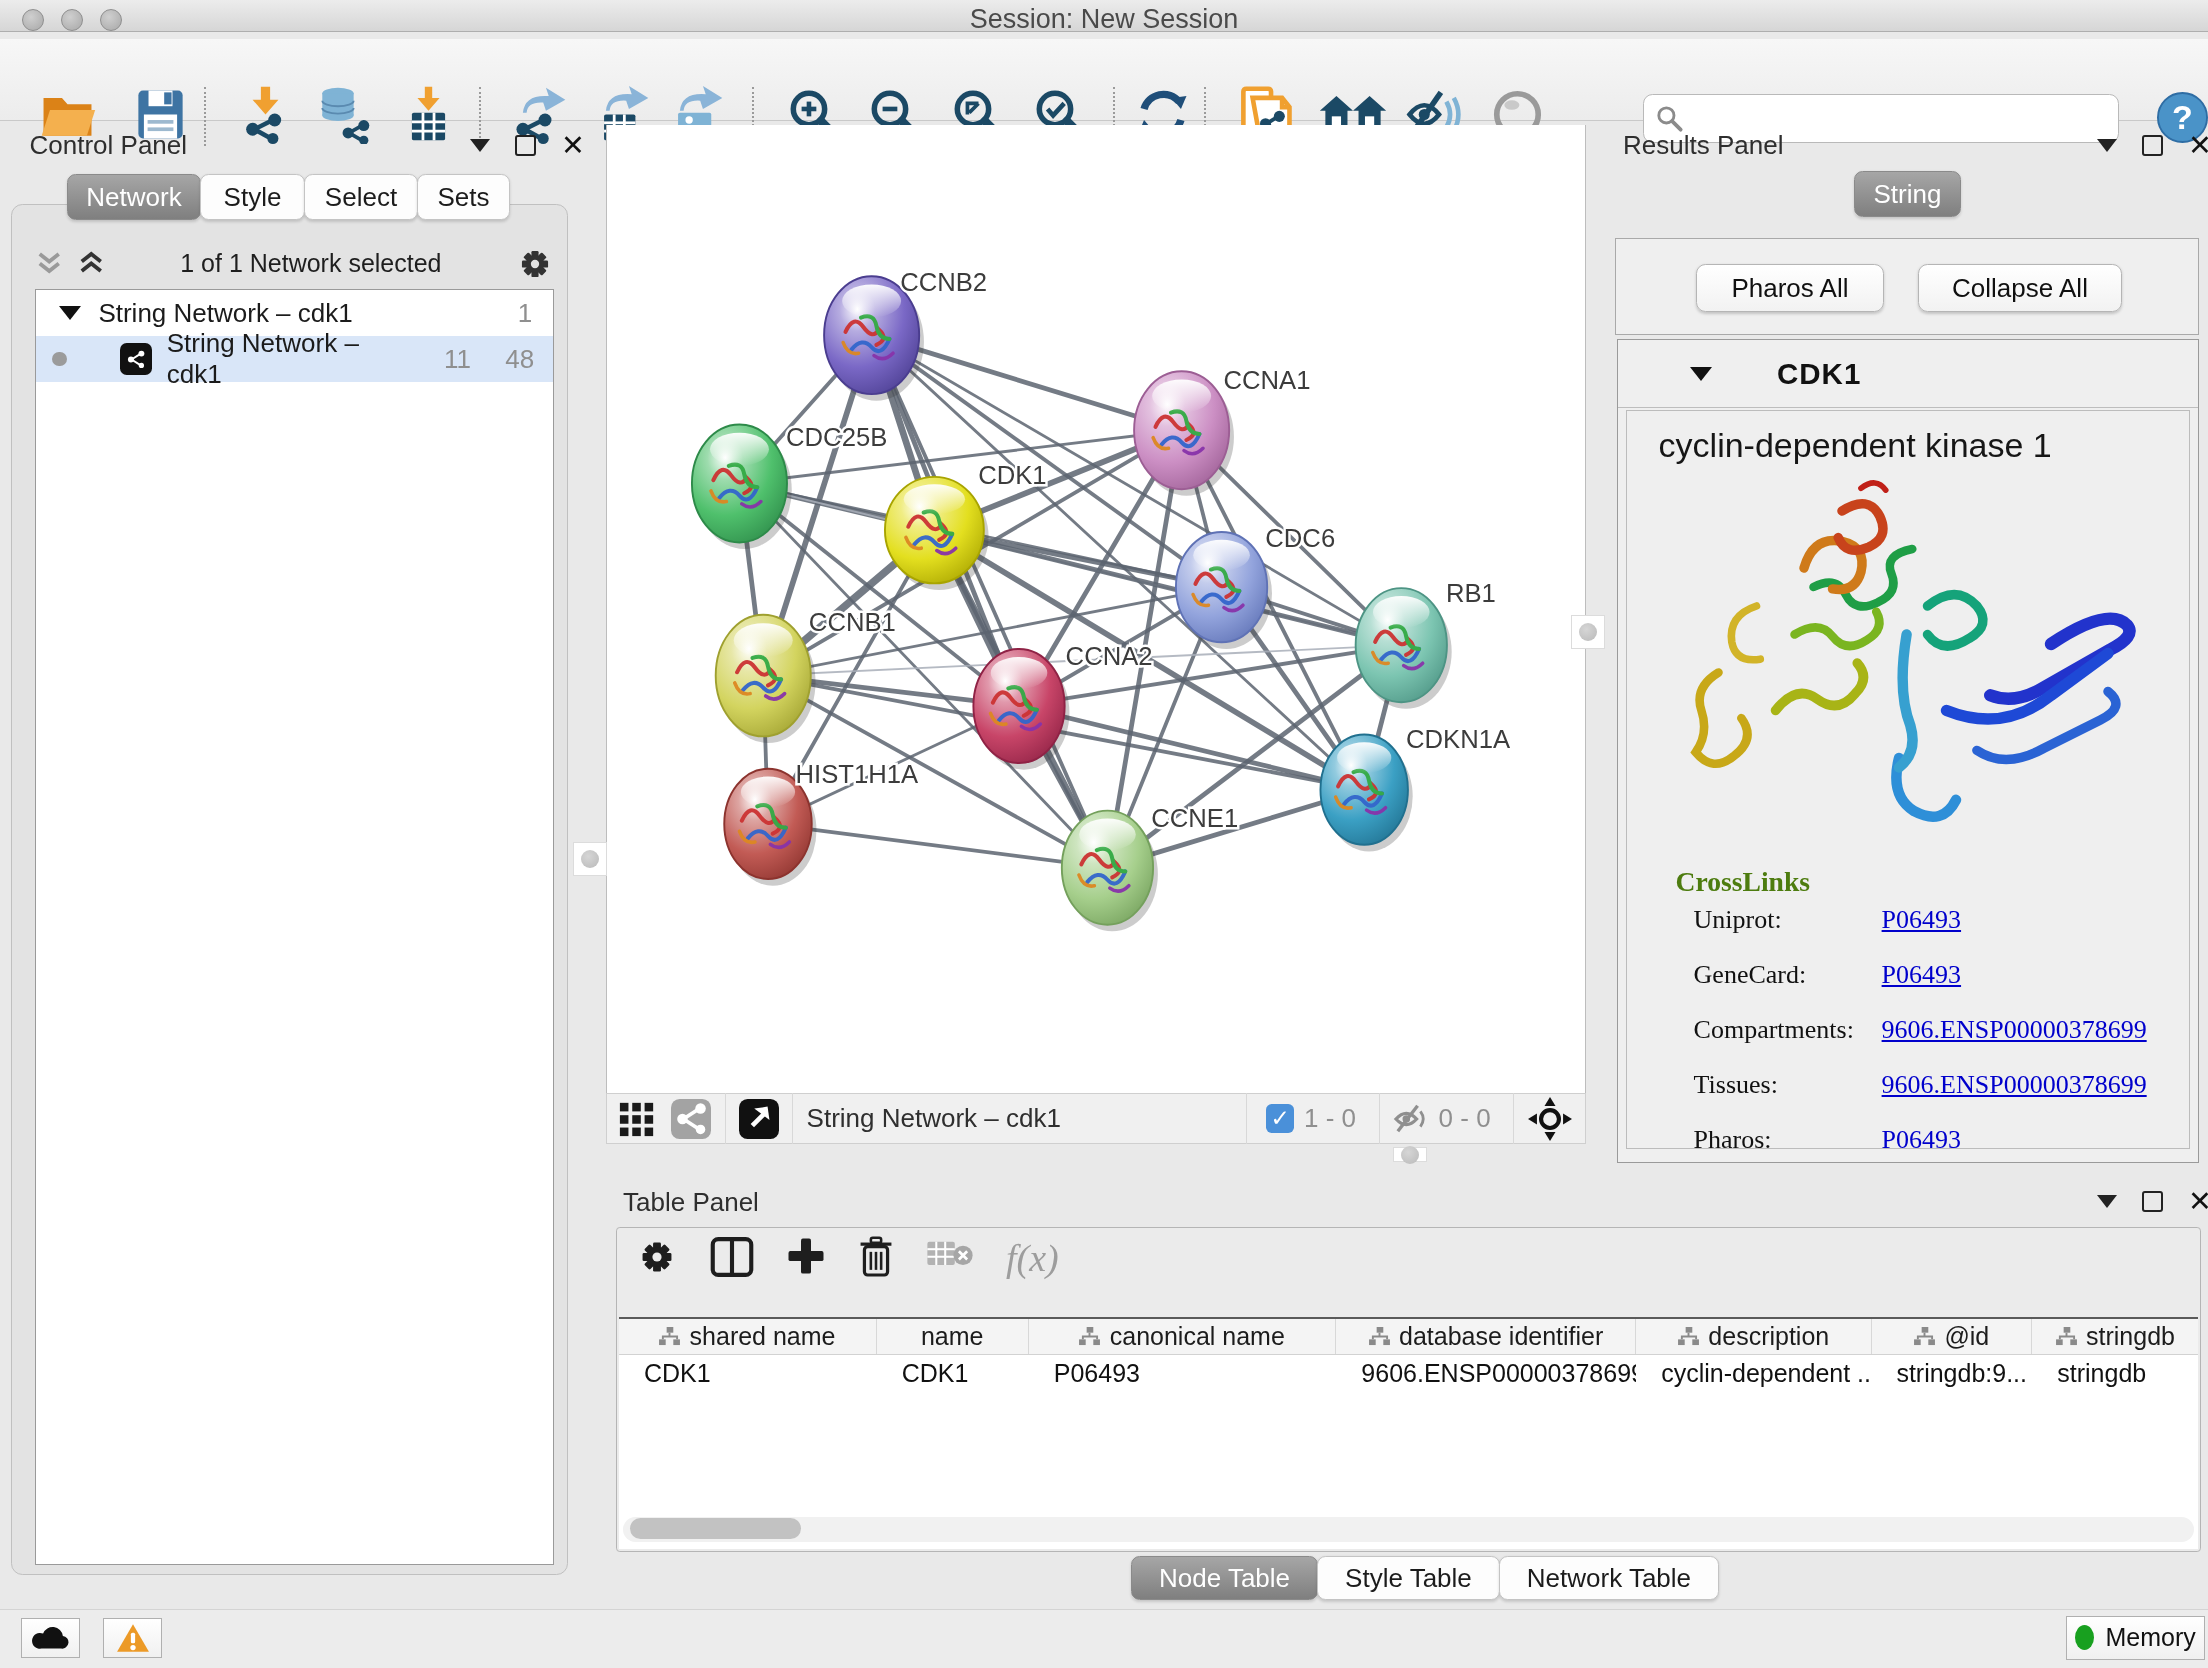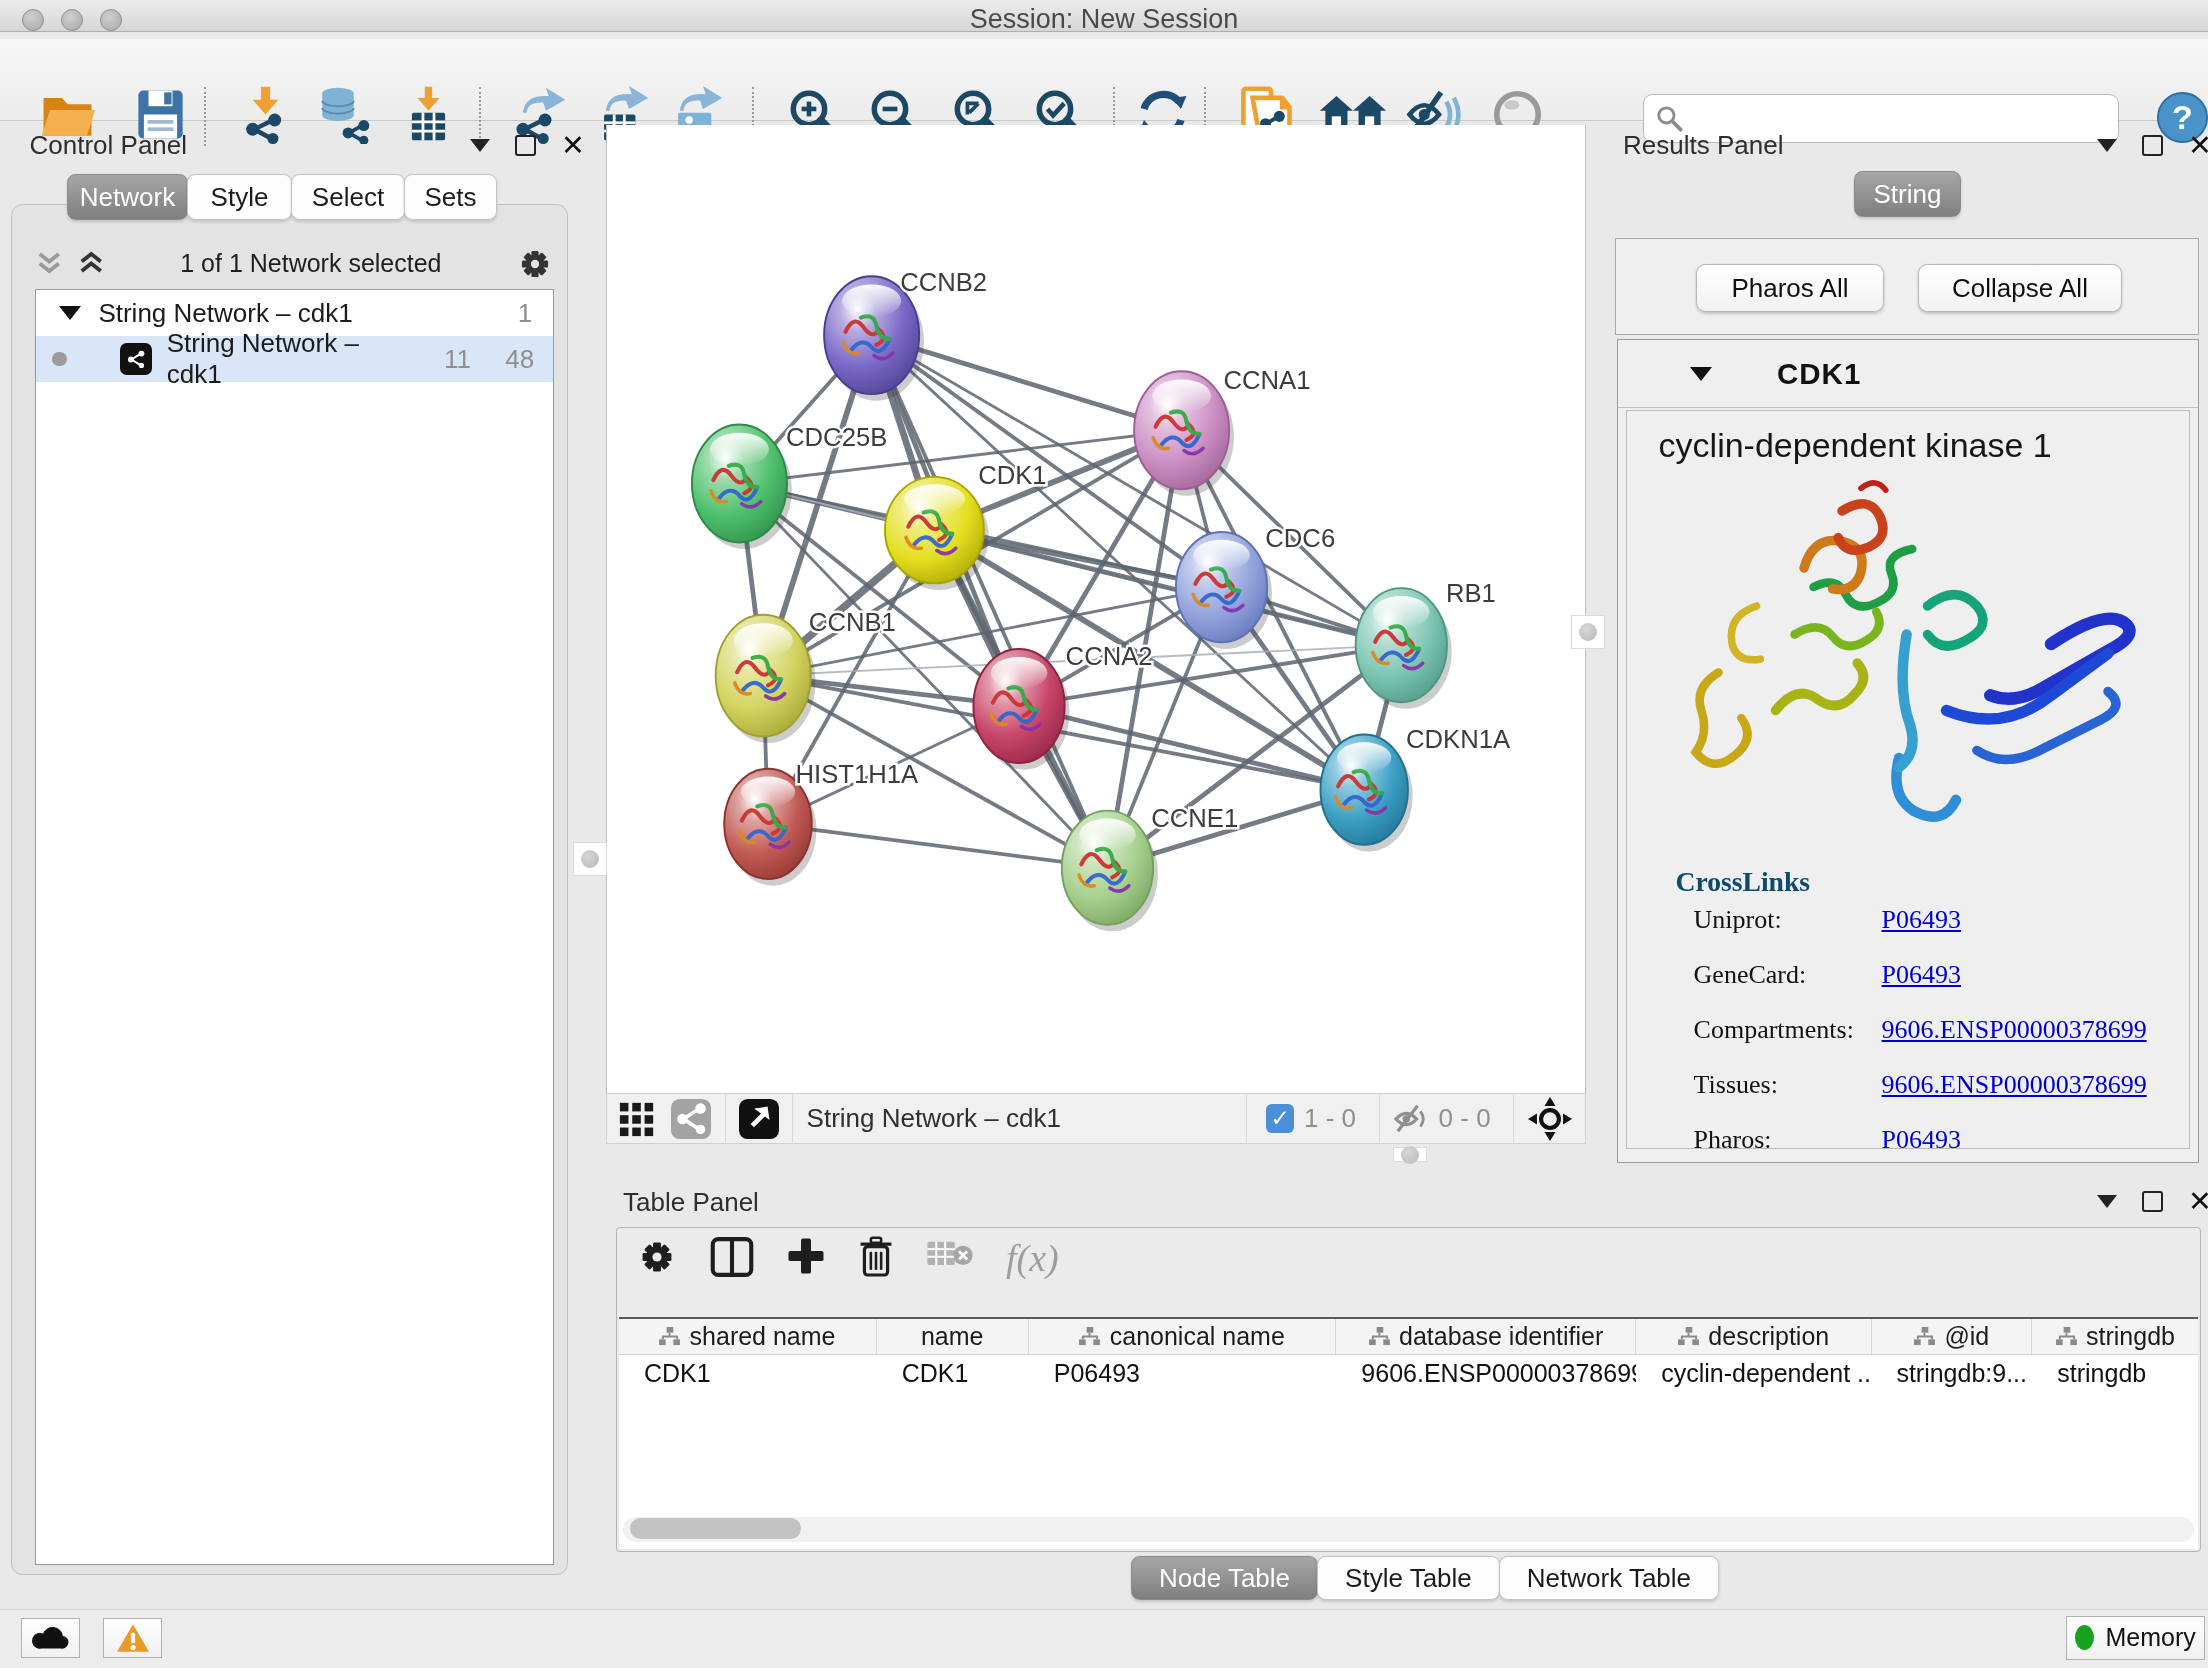--- a/index.html
+++ b/index.html
@@ -73,21 +73,21 @@
   .btn { background:linear-gradient(#ffffff,#f2f2f2); border:1px solid #b5b5b5; border-radius:9.5px;
     font-size:26px; color:#101010; box-shadow:0 1.9px 2.9px rgba(0,0,0,.18); cursor:pointer; }
   .res-box { position:absolute; left:1617px; top:339px; width:582px; height:824px;
     background:#efefef; border:1.9px solid #9a9a9a; }
   .res-hdr { height:68px; border-bottom:1.9px solid #bdbdbd; display:flex; align-items:center; }
   .res-hdr .disc { margin:0 0 0 72px; }
   .res-name { font-size:29.5px; font-weight:bold; color:#111; margin-left:65px; letter-spacing:1px; }
   .res-inner { position:absolute; left:7.6px; top:70px; right:7.6px; bottom:13.3px; border:1px solid #bcbcbc; background:#efefef; overflow:hidden; }
   .res-desc { font-size:34px; color:#161616; padding:15px 0 0 32px; }
   .xl { font-family:"Liberation Serif","DejaVu Serif",serif; }
-  .xl-head { font-size:27.6px; font-weight:bold; color:#0c4a6e; margin:13.3px 0 7.6px 49px; }
+  .xl-head { font-size:27.6px; font-weight:bold; color:#4d7c0f; margin:13.3px 0 7.6px 49px; }
   .xrow { display:flex; font-size:26px; margin:0 0 25px 67px; }
   .xlabel { width:188px; color:#111; }
   .xvalue { color:#0000cc; text-decoration:underline; cursor:pointer; }
 
   
   .tbl-box { position:absolute; left:616px; top:1227px; width:1585px; height:325px;
     background:#ebebeb; border:1.9px solid #b5b5b5; border-radius:3.8px; }
   .tbl-icons { position:absolute; left:19px; top:7.6px; height:53px; display:flex; gap:32px; }
   .tbl-grid { position:absolute; left:1.9px; top:89px; right:1.9px; bottom:1.9px; background:#fff; border-top:2.9px solid #5a5a5a; overflow:hidden; }
   .thead { display:flex; height:36px; background:#f4f4f4; border-bottom:1.9px solid #d2d2d2; }
@@ -306,21 +306,21 @@
     </span>
   </div>
 
   <div class="phead" style="left:29.5px; top:130px">Control Panel</div>
   <div class="pctl" style="left:470px; top:135px">
     <span class="tri"></span>
     <span class="sq"></span>
     <span class="xx">✕</span>
   </div>
   <div class="ctl-tabs">
-    <span class="tab sel" style="width:121px">Network</span><span class="tab" style="width:105px">Style</span><span class="tab" style="width:114px">Select</span><span class="tab" style="width:93px">Sets</span>
+    <span class="tab sel" style="width:134px">Network</span><span class="tab" style="width:105px">Style</span><span class="tab" style="width:114px">Select</span><span class="tab" style="width:93px">Sets</span>
   </div>
   <div class="ctl-box">
     <div class="selbar">
       <svg width="28.5" height="25" viewBox="0 0 30 26">
           <g fill="none" stroke="#9a9a9a" stroke-width="4">
             <path d="M5 3l10 8 10-8"></path>
             <path d="M5 13l10 8 10-8"></path>
           </g>
         </svg>
       <svg width="28.5" height="25" viewBox="0 0 30 26" style="margin-left:13.3px">

